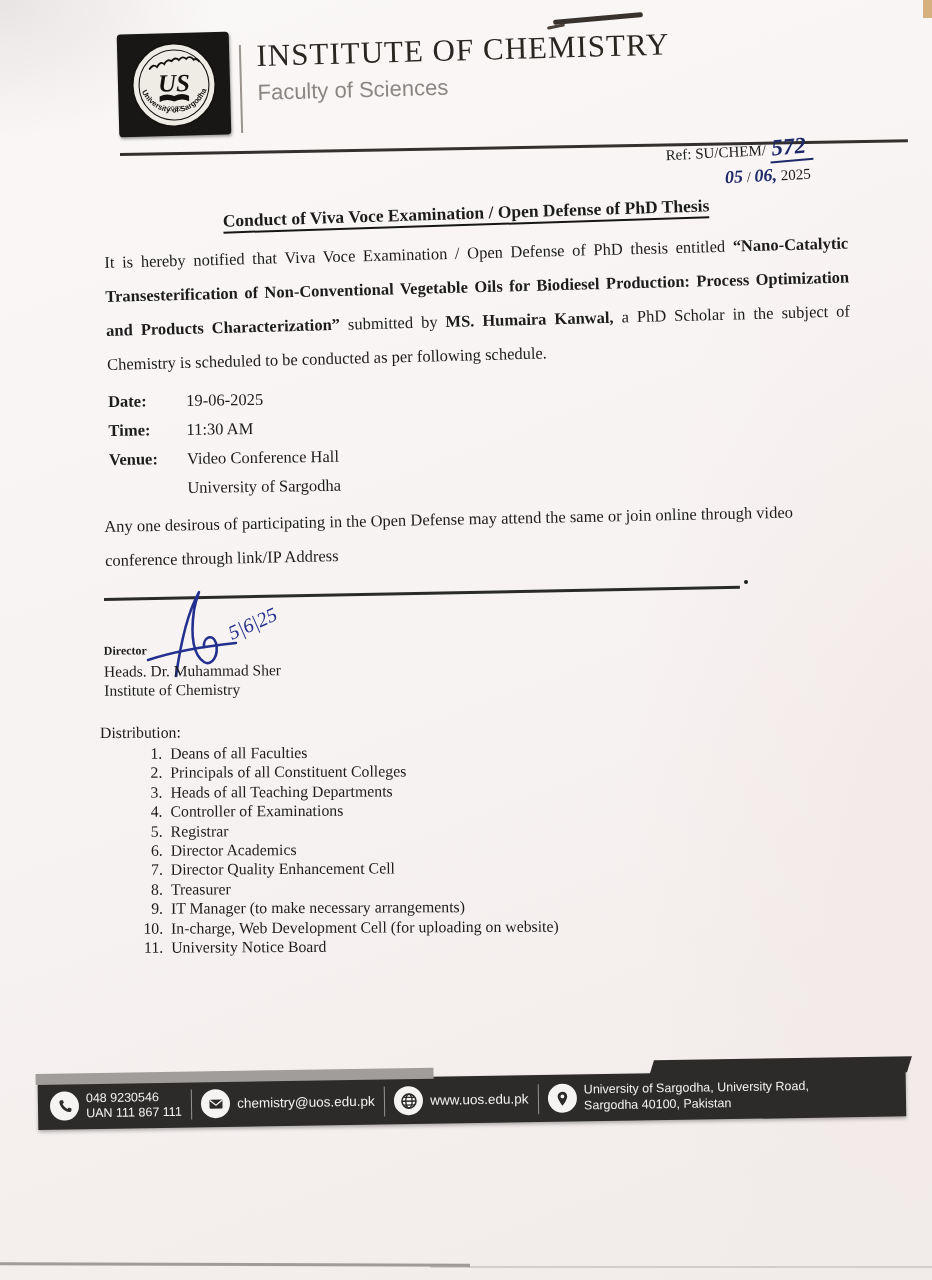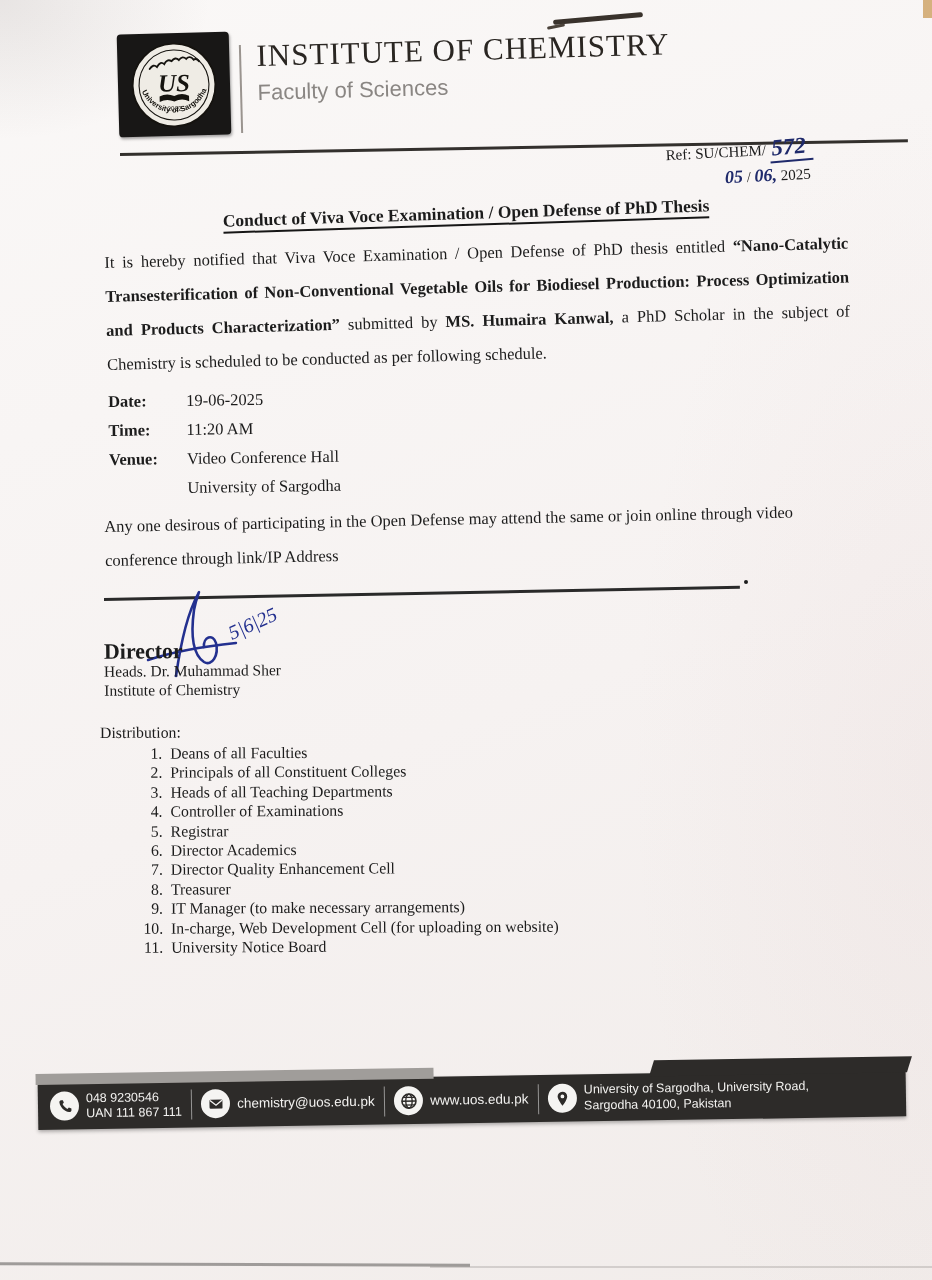--- a/index.html
+++ b/index.html
@@ -40,21 +40,21 @@
   .sched-row{display:flex;margin-bottom:9px;}
   .sched-label{width:78px;font-weight:bold;}
   .sched-value{}
   
   .note-par{position:absolute;left:104px;top:510px;width:744px;font-size:16.5px;line-height:34px;transform:rotate(-1.2deg);transform-origin:left top;}
   .note-rule{position:absolute;left:104px;top:598px;width:636px;height:2.5px;background:#2a2a2a;transform:rotate(-1.1deg);transform-origin:left center;}
   .note-dot{position:absolute;left:744px;top:580px;width:4px;height:4px;border-radius:50%;background:#1c1c1c;}
   
   .sig-svg{position:absolute;left:140px;top:588px;}
   .sig-block{position:absolute;left:104px;top:641px;font-size:15.5px;line-height:19.5px;transform:rotate(-0.5deg);}
-  .sig-title{font-weight:bold;font-size:22px;}
+  .sig-title{font-weight:bold;font-size:12px;}
   
   .distribution{position:absolute;left:100px;top:724px;transform:rotate(-0.3deg);transform-origin:left top;font-size:15.8px;}
   .dist-heading{margin-bottom:2px;}
   .distribution ol{margin:2px 0 0 0;padding-left:66px;}
   .distribution li{line-height:19.4px;padding-left:4px;}
   
   .footer-bar{position:absolute;left:38px;top:1083px;width:868px;height:47px;background:#2d2b29;transform:rotate(-0.9deg);transform-origin:left center;display:flex;align-items:center;padding:0 12px;box-sizing:border-box;gap:9px;font-family:"Liberation Sans",sans-serif;color:#f2f1ef;box-shadow:0 2px 4px rgba(0,0,0,.3);}
   .footer-tab-left{position:absolute;left:-2px;top:-9px;width:398px;height:11px;background:#a09d9a;}
   .footer-tab-right{position:absolute;right:-4px;top:-13px;width:258px;height:16px;background:#2d2b29;transform:skewX(-18deg);}
   .f-seg{display:flex;align-items:center;gap:7px;position:relative;z-index:2;}
@@ -120,21 +120,21 @@
     <span>It is hereby notified that Viva Voce Examination / Open Defense of PhD thesis entitled </span><b>“Nano-Catalytic Transesterification of Non-Conventional Vegetable Oils for Biodiesel Production: Process Optimization and Products Characterization”</b><span> submitted by </span><b>MS. Humaira Kanwal,</b><span> a PhD Scholar in the subject of Chemistry is scheduled to be conducted as per following schedule.</span>
   </div>
 
   <div class="schedule">
     <div class="sched-row">
       <span class="sched-label">Date:</span>
       <span class="sched-value">19-06-2025</span>
     </div>
     <div class="sched-row">
       <span class="sched-label">Time:</span>
-      <span class="sched-value">11:20 AM</span>
+      <span class="sched-value">11:30 AM</span>
     </div>
     <div class="sched-row">
       <span class="sched-label">Venue:</span>
       <span class="sched-value">Video Conference Hall</span>
     </div>
     <div class="sched-row">
       <span class="sched-label"></span>
       <span class="sched-value">University of Sargodha</span>
     </div>
   </div>

